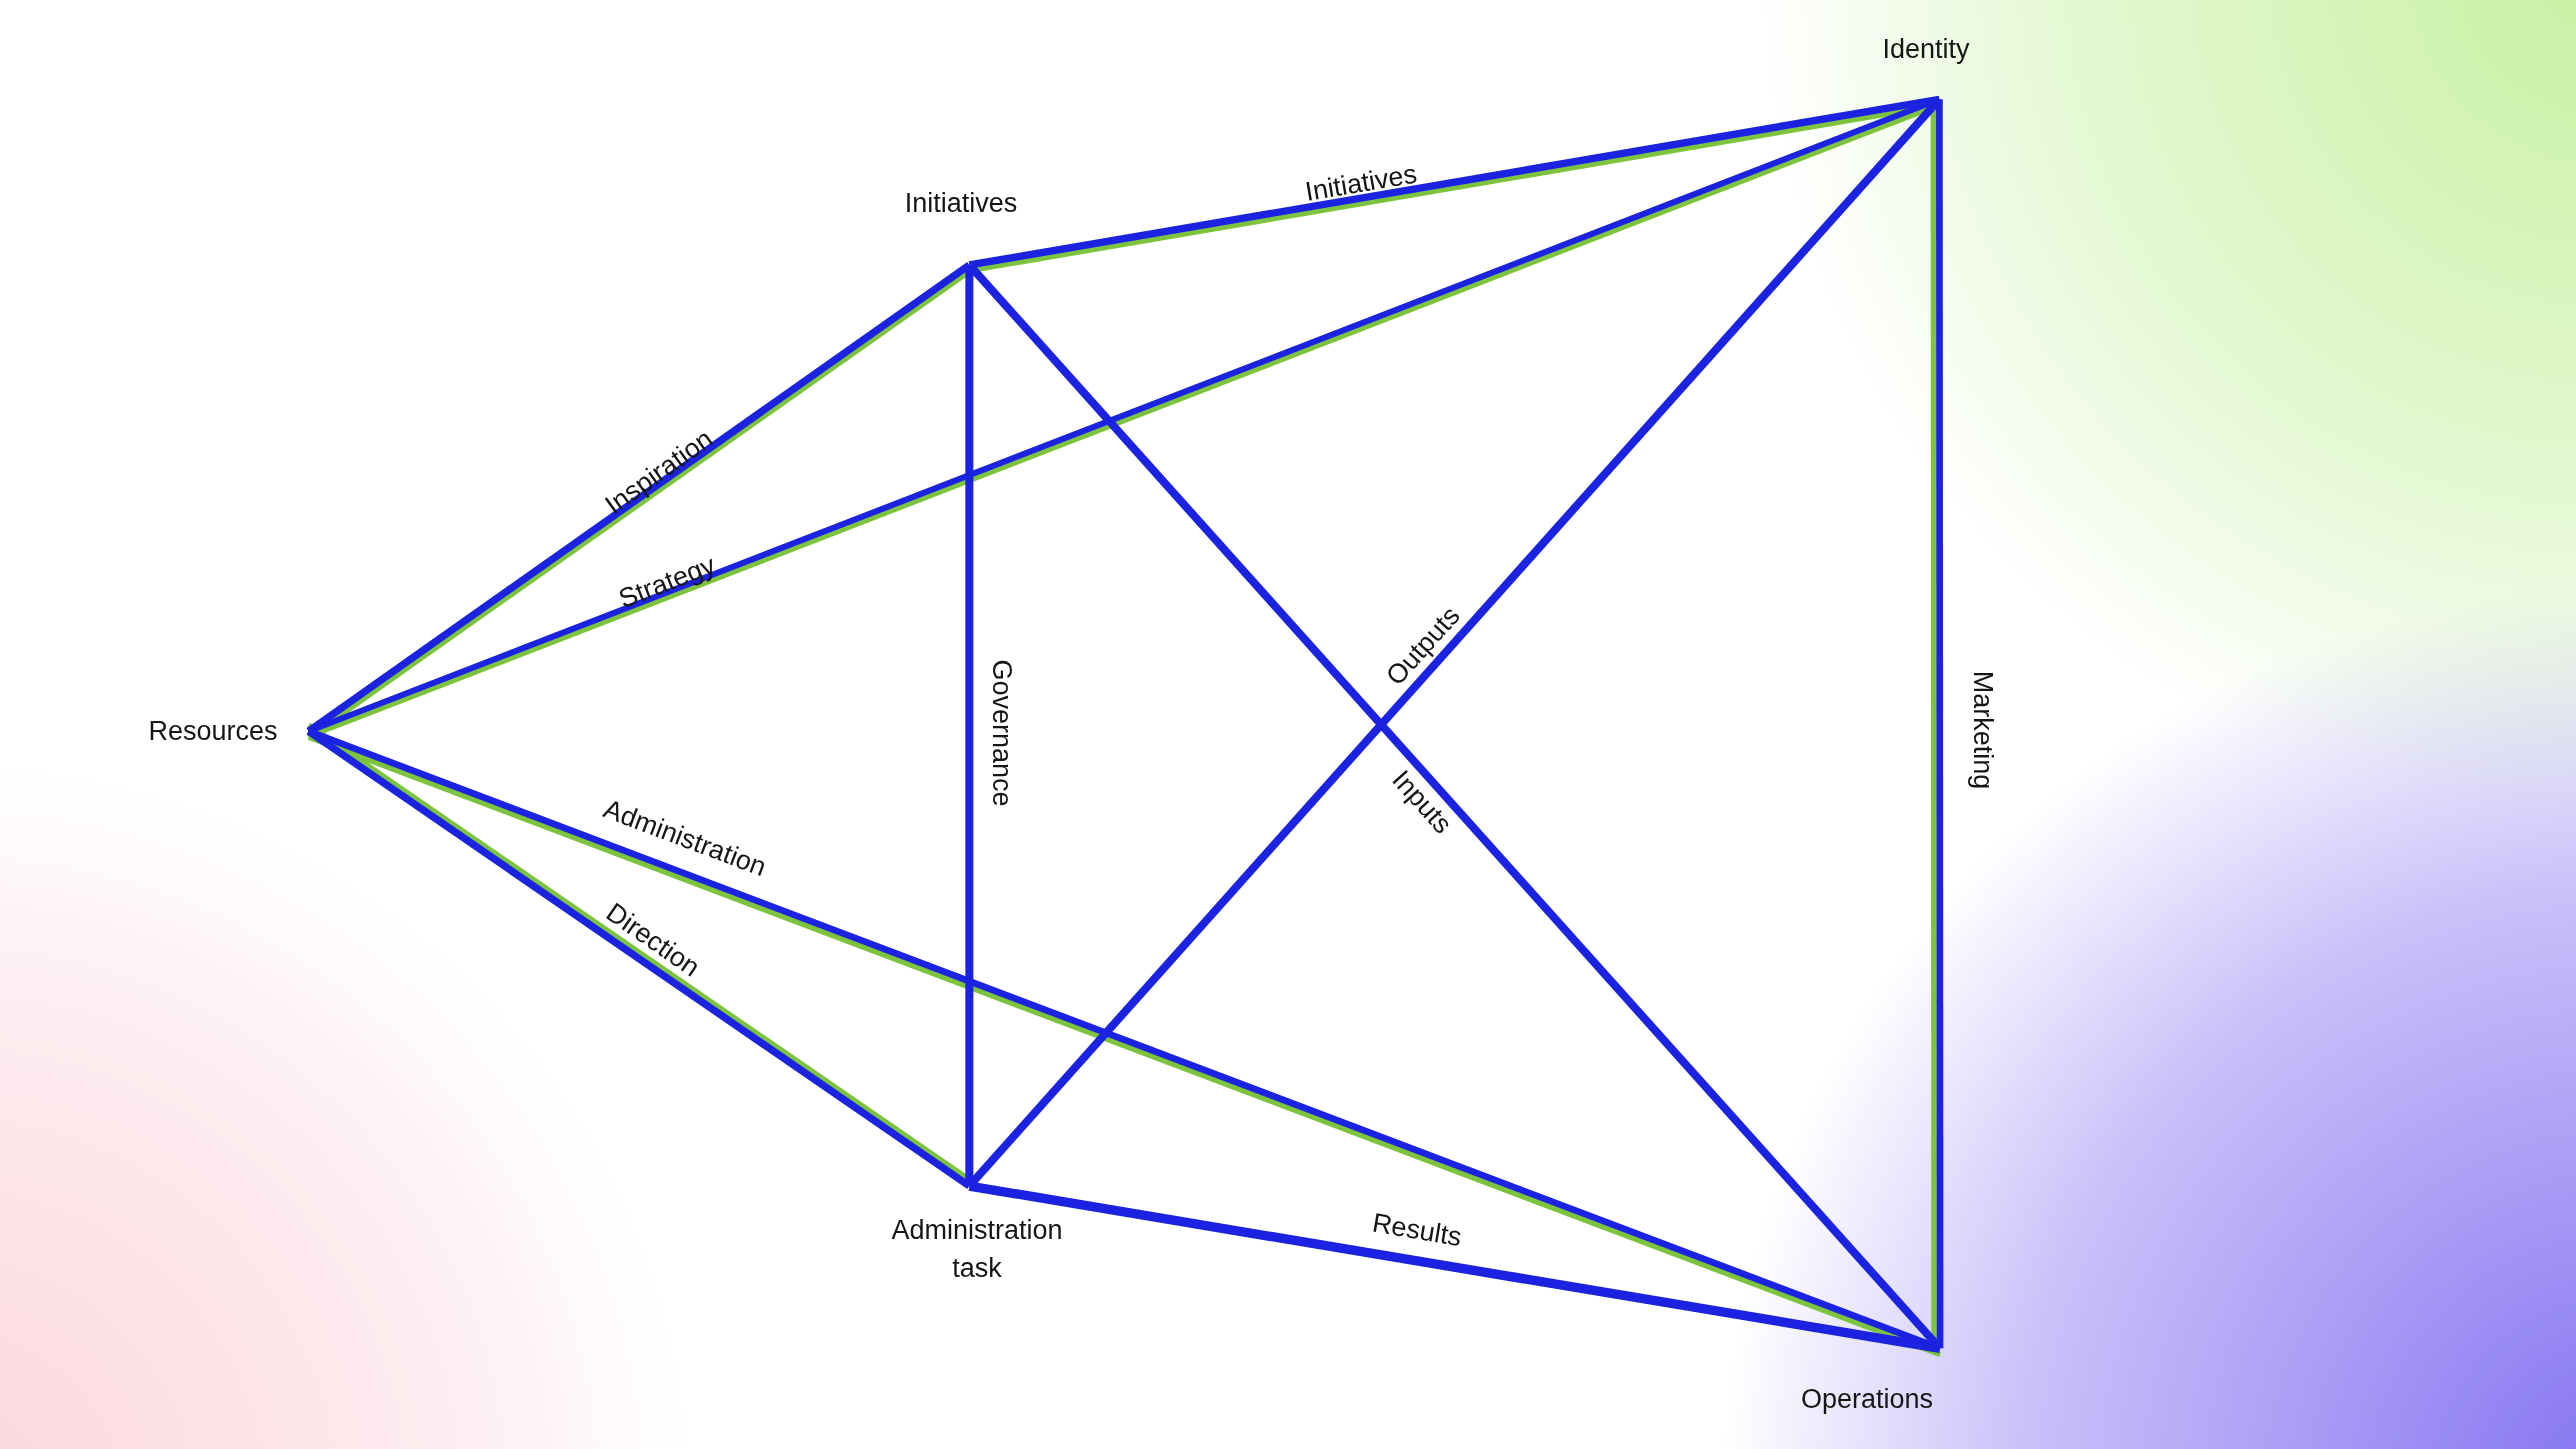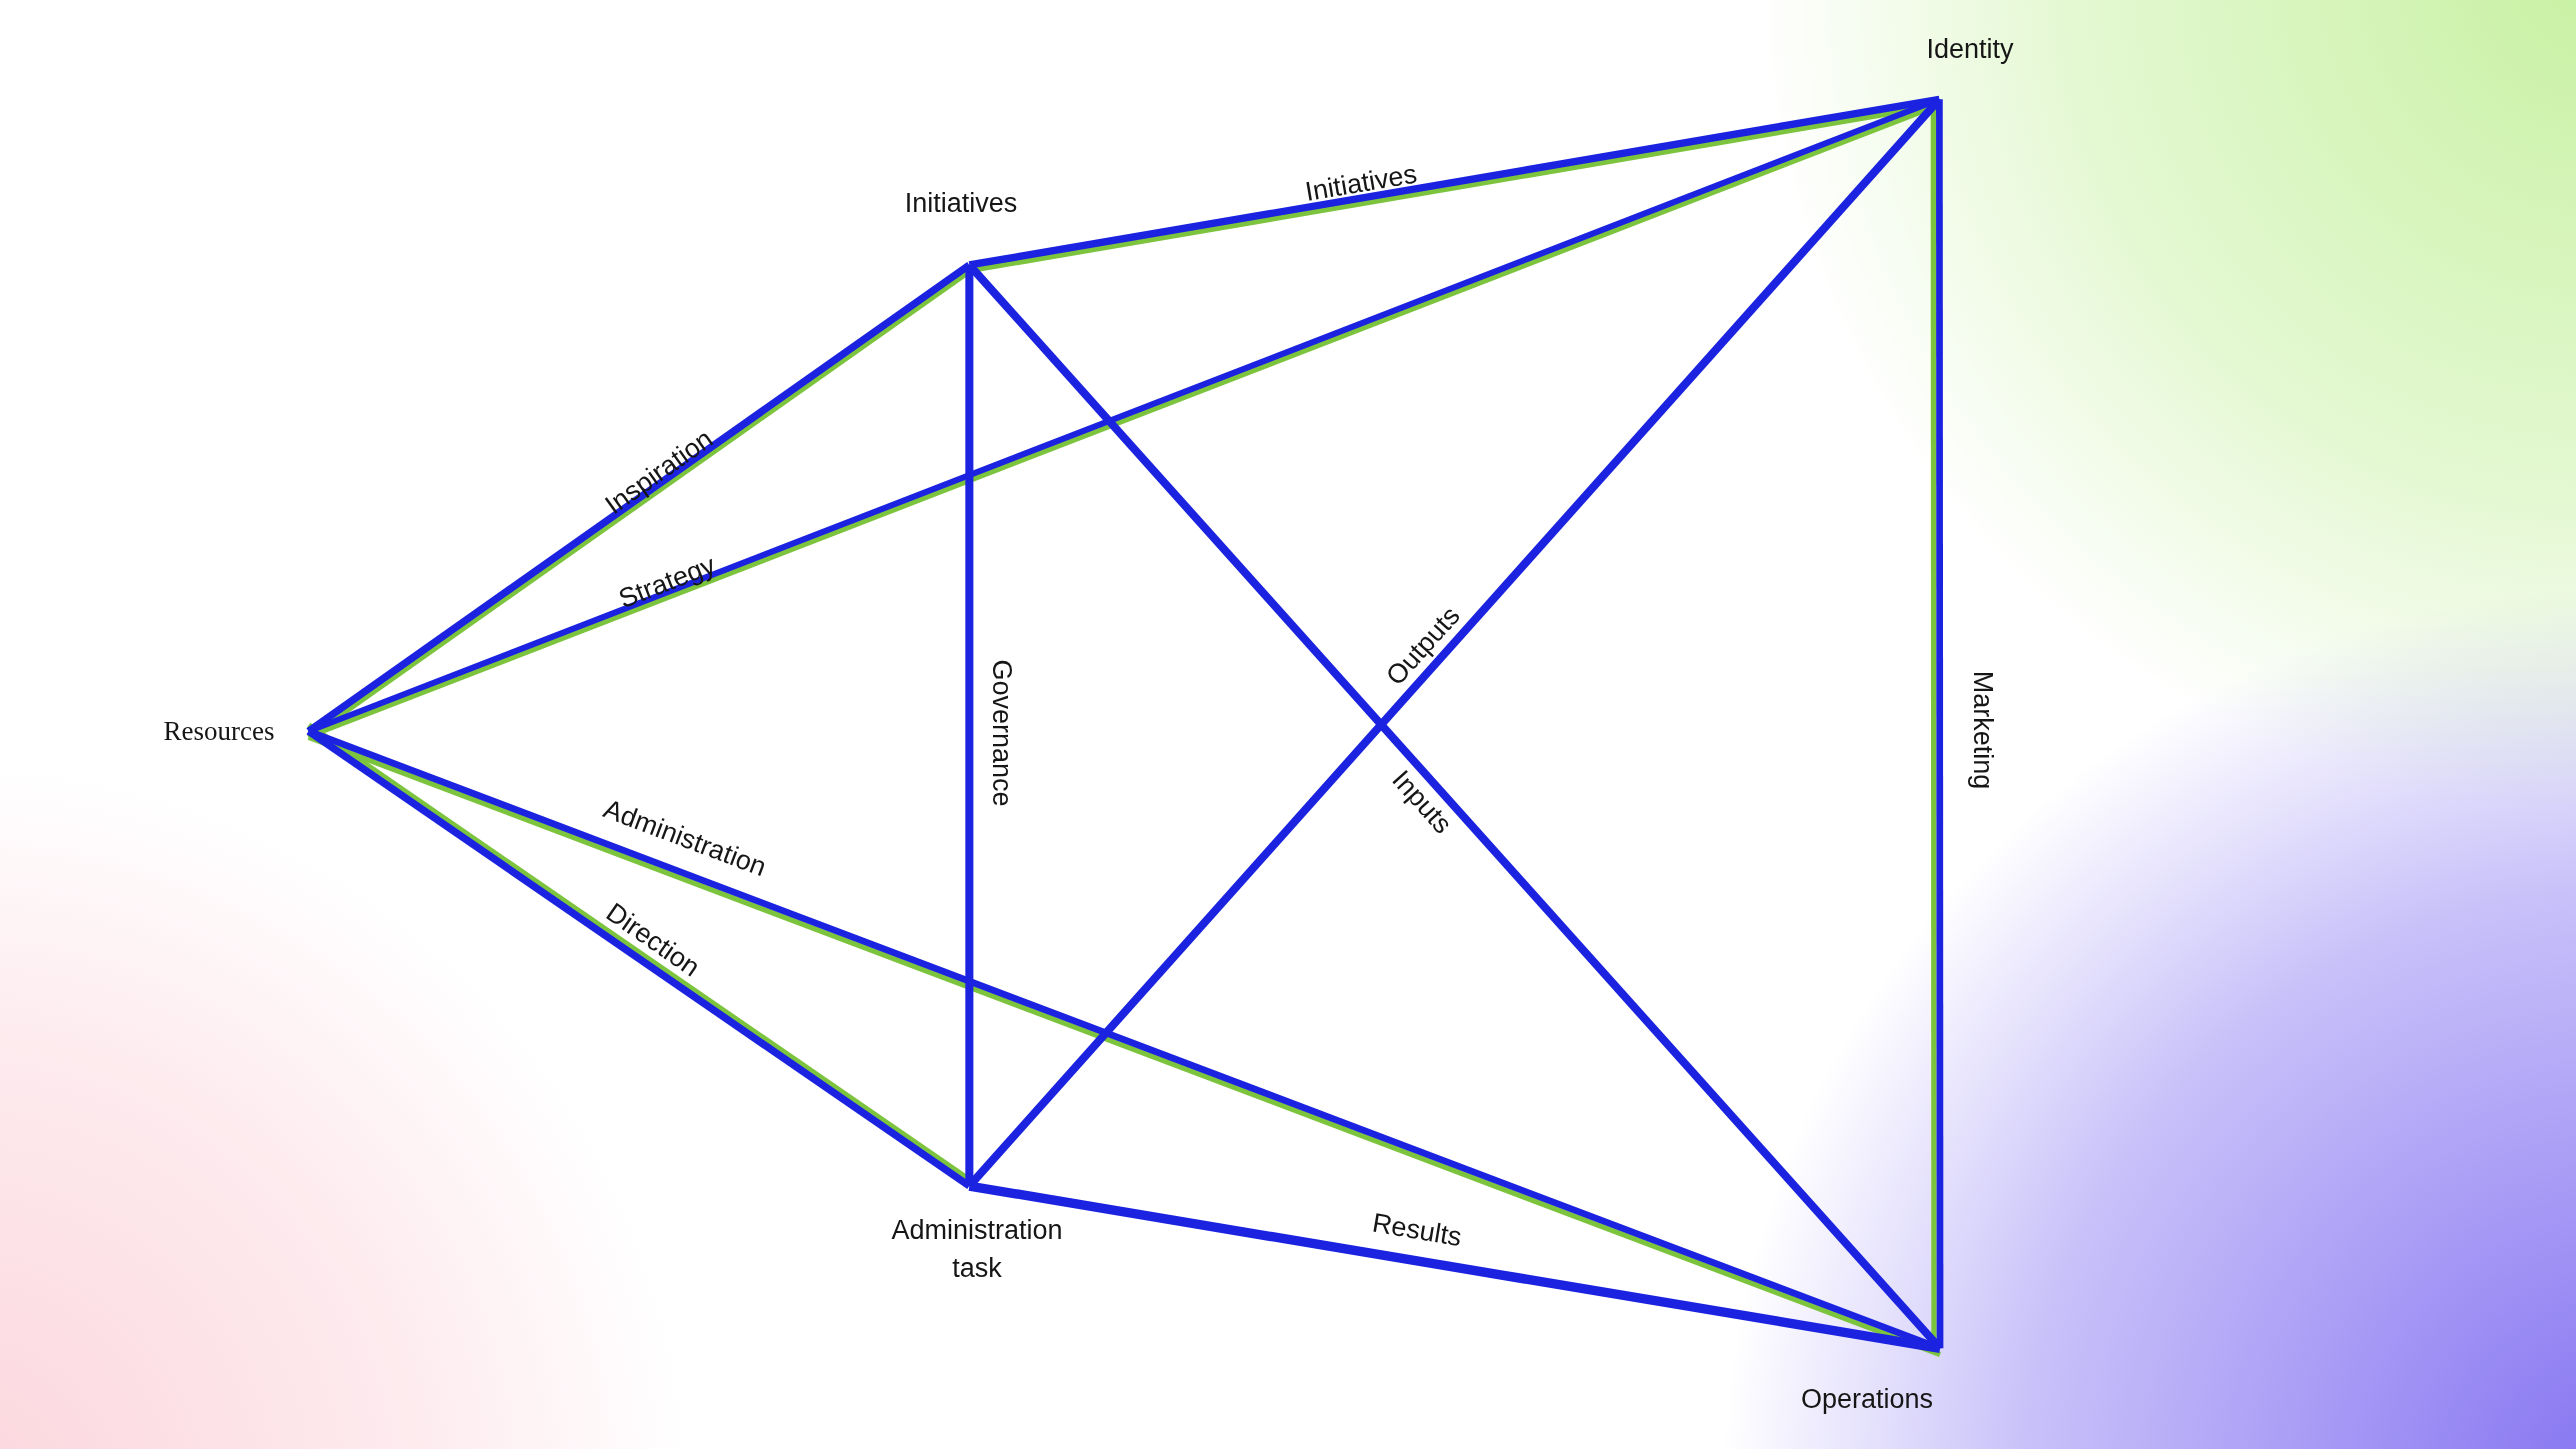--- a/index.html
+++ b/index.html
@@ -40,23 +40,23 @@
     <line x1="1445" y1="395" x2="2891" y2="148" stroke="#1b23e0" stroke-width="11"></line>
     <line x1="1445" y1="395" x2="1445" y2="1768" stroke="#1b23e0" stroke-width="12"></line>
     <line x1="1445" y1="395" x2="2892" y2="2010" stroke="#1b23e0" stroke-width="12"></line>
     <line x1="1445" y1="1768" x2="2891" y2="148" stroke="#1b23e0" stroke-width="12"></line>
     <line x1="1445" y1="1768" x2="2892" y2="2010" stroke="#1b23e0" stroke-width="14"></line>
     <line x1="2891" y1="148" x2="2892" y2="2010" stroke="#1b23e0" stroke-width="10"></line>
   </svg>
 
 <div>
 
-  <div class="node-label" style="left: 219px; top: 731px; transform: translate(-50%, -50%) rotate(0deg); font-family: Liberation Serif, serif;">Resources</div>
+  <div class="node-label" style="left: 213px; top: 731px; transform: translate(-50%, -50%) rotate(0deg);">Resources</div>
   <div class="node-label" style="left: 961px; top: 203px; transform: translate(-50%, -50%) rotate(0deg);">Initiatives</div>
-  <div class="node-label" style="left: 1926px; top: 49px; transform: translate(-50%, -50%) rotate(0deg); margin-left: 44px;">Identity</div>
+  <div class="node-label" style="left: 1926px; top: 49px; transform: translate(-50%, -50%) rotate(0deg);">Identity</div>
   <div class="node-label" style="left: 977px; top: 1249px; transform: translate(-50%, -50%) rotate(0deg);">Administration
 task</div>
   <div class="node-label" style="left: 1867px; top: 1399px; transform: translate(-50%, -50%) rotate(0deg);">Operations</div>
 
   <div class="edge-label" style="left: 659px; top: 472px; transform: translate(-50%, -50%) rotate(-35.5deg);">Inspiration</div>
   <div class="edge-label" style="left: 667px; top: 582px; transform: translate(-50%, -50%) rotate(-21.2deg);">Strategy</div>
   <div class="edge-label" style="left: 685px; top: 838px; transform: translate(-50%, -50%) rotate(20.7deg);">Administration</div>
   <div class="edge-label" style="left: 653px; top: 940px; transform: translate(-50%, -50%) rotate(34.8deg);">Direction</div>
   <div class="edge-label" style="left: 1361px; top: 183px; transform: translate(-50%, -50%) rotate(-9.6deg);">Initiatives</div>
   <div class="edge-label" style="left: 1002px; top: 733px; transform: translate(-50%, -50%) rotate(90deg);">Governance</div>

